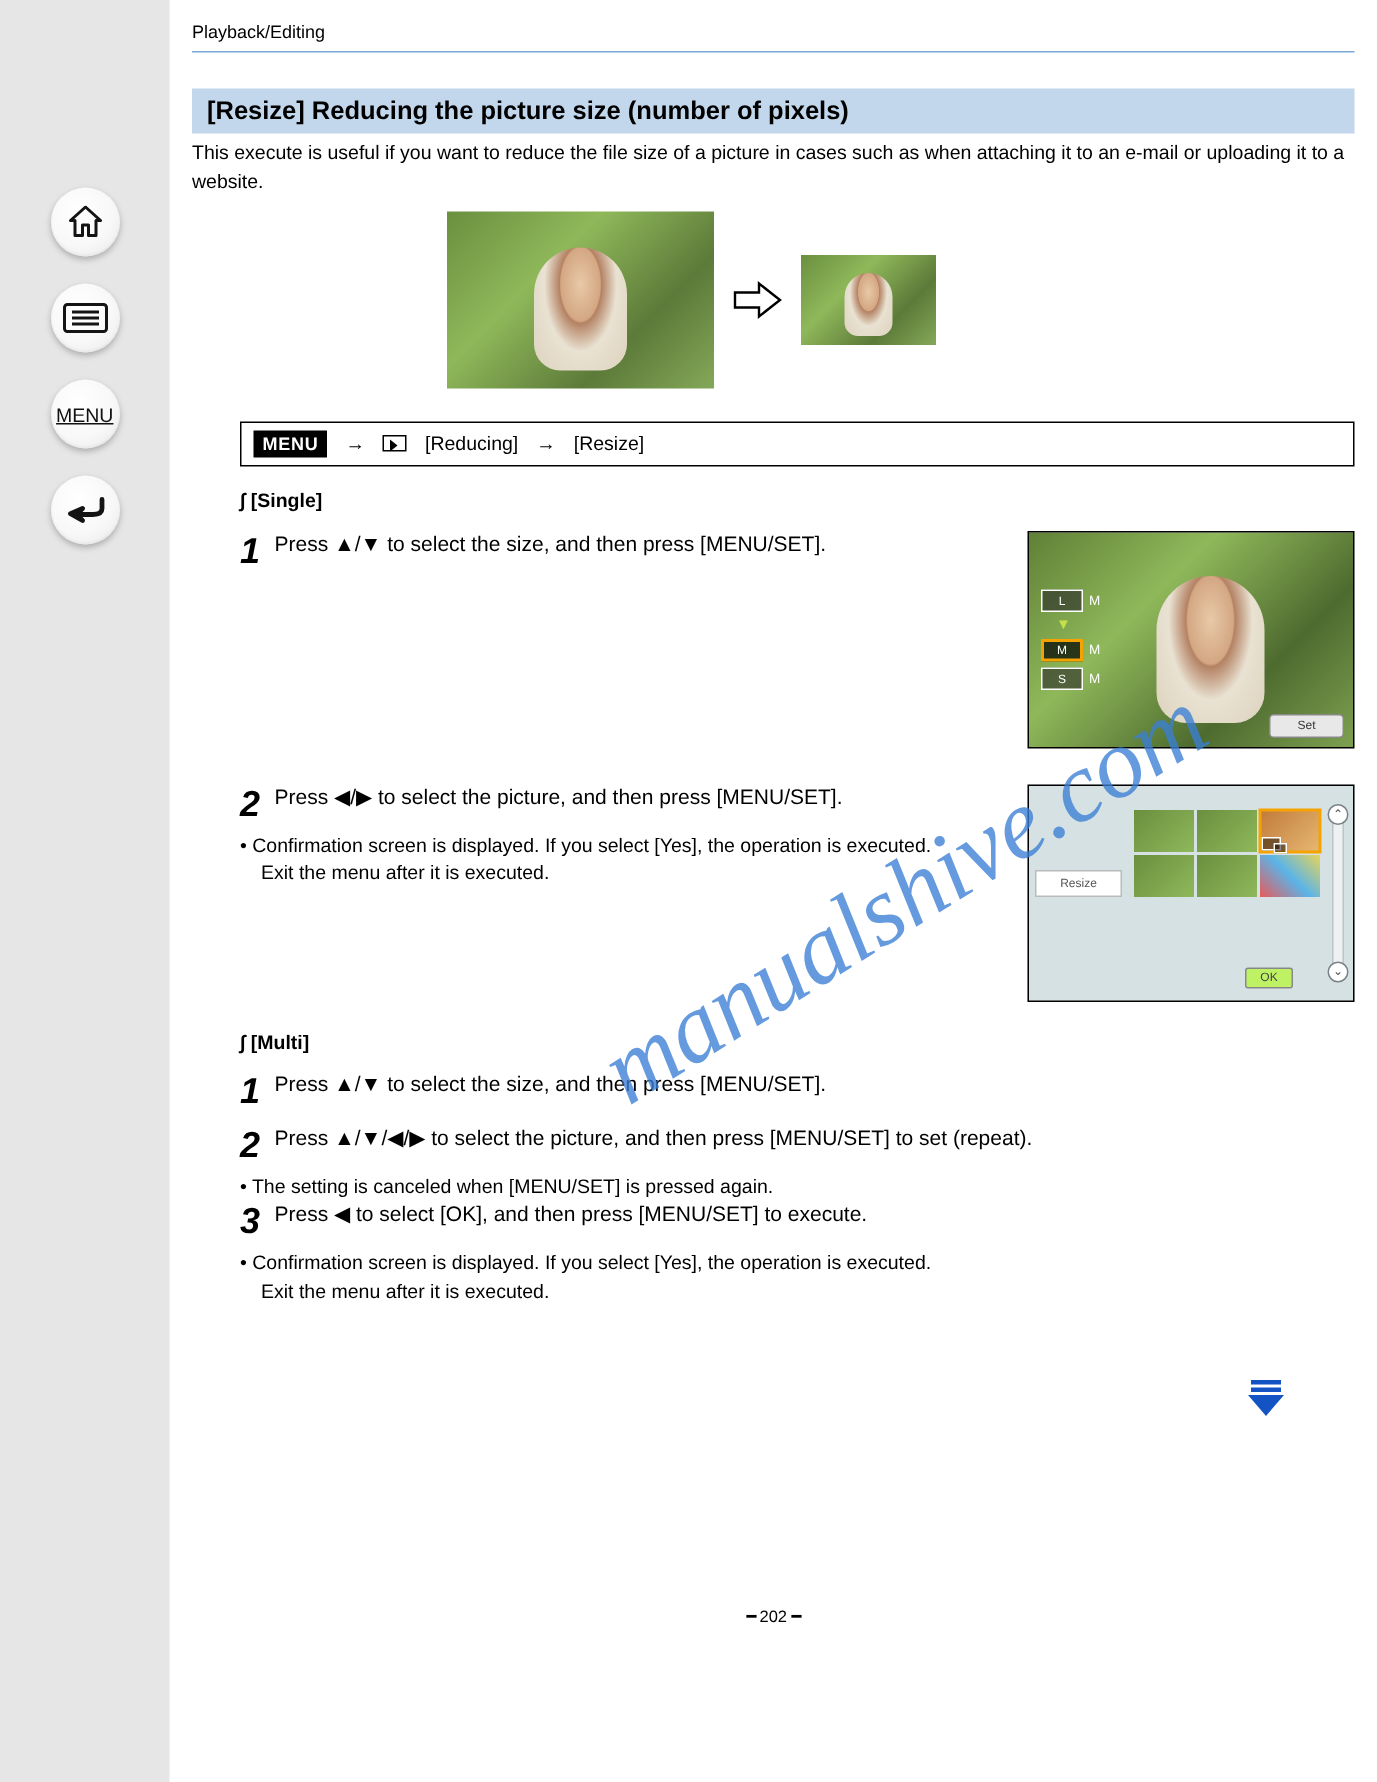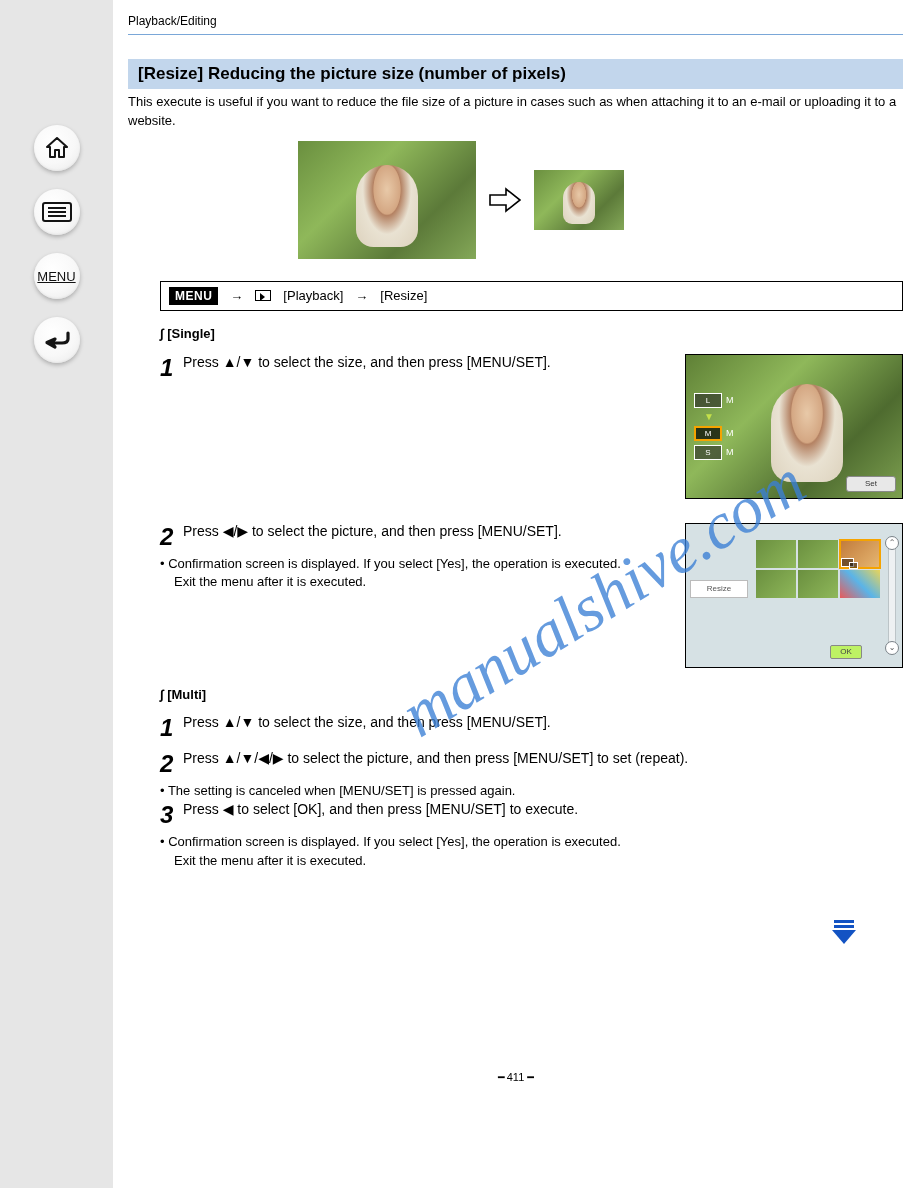--- a/index.html
+++ b/index.html
@@ -349,21 +349,21 @@
           <path d="M2 8 L18 8 L18 2 L32 13 L18 24 L18 18 L2 18 Z" fill="#fff" stroke="#000" stroke-width="1.6"></path>
         </svg>
       </span>
       <div class="photo-small"></div>
     </div>
 
     <div class="menu-box">
       <span class="menu-chip">MENU</span>
       <span>→</span>
       <span class="play-badge"></span>
-      <span>[Playback]</span>
+      <span>[Reducing]</span>
       <span>→</span>
       <span>[Resize]</span>
     </div>
 
     <div class="steps">
       <div class="body-text" style="font-weight:bold;margin-left:0;">∫ [Single]</div>
 
       <div class="step-row">
         <div class="step-text">
           <span class="step-num">1</span>
@@ -448,16 +448,16 @@
       <svg width="28" height="26" viewBox="0 0 28 26">
         <rect x="4" y="0" width="20" height="3" fill="#1353c3"></rect>
         <rect x="4" y="5" width="20" height="3" fill="#1353c3"></rect>
         <path d="M2 10 L26 10 L14 24 Z" fill="#1353c3"></path>
       </svg>
     </div>
 
     <div class="watermark">manualshive.com</div>
 
     <div class="page-number">
-      <span class="bars">━</span> <span>411</span> <span class="bars">━</span>
+      <span class="bars">━</span> <span>202</span> <span class="bars">━</span>
     </div>
   </div>
 </div>
 
 </body></html>

